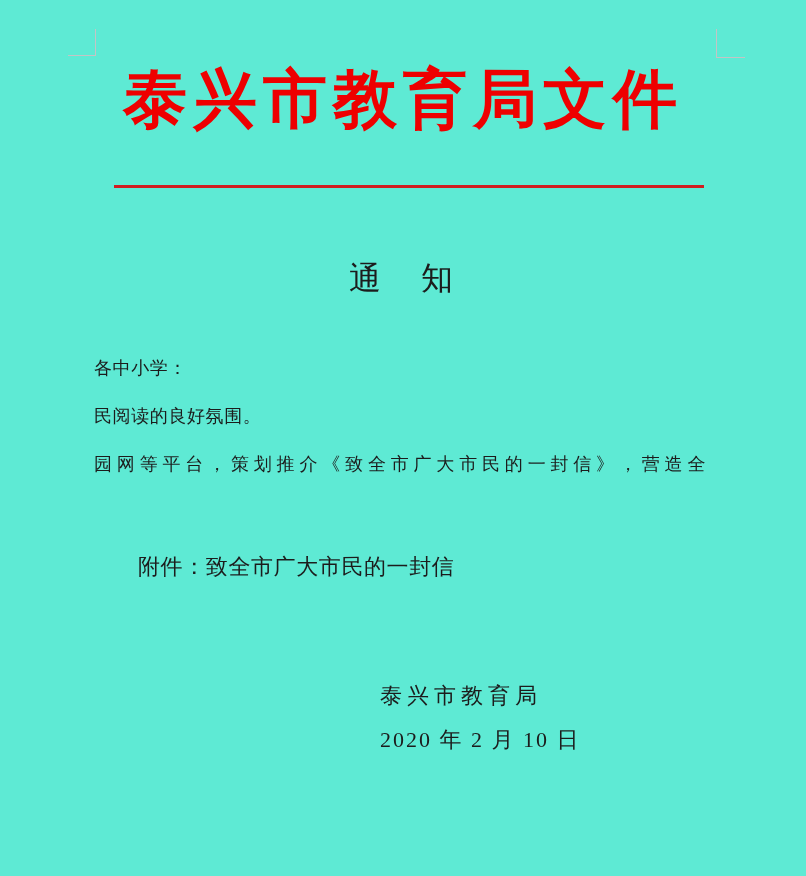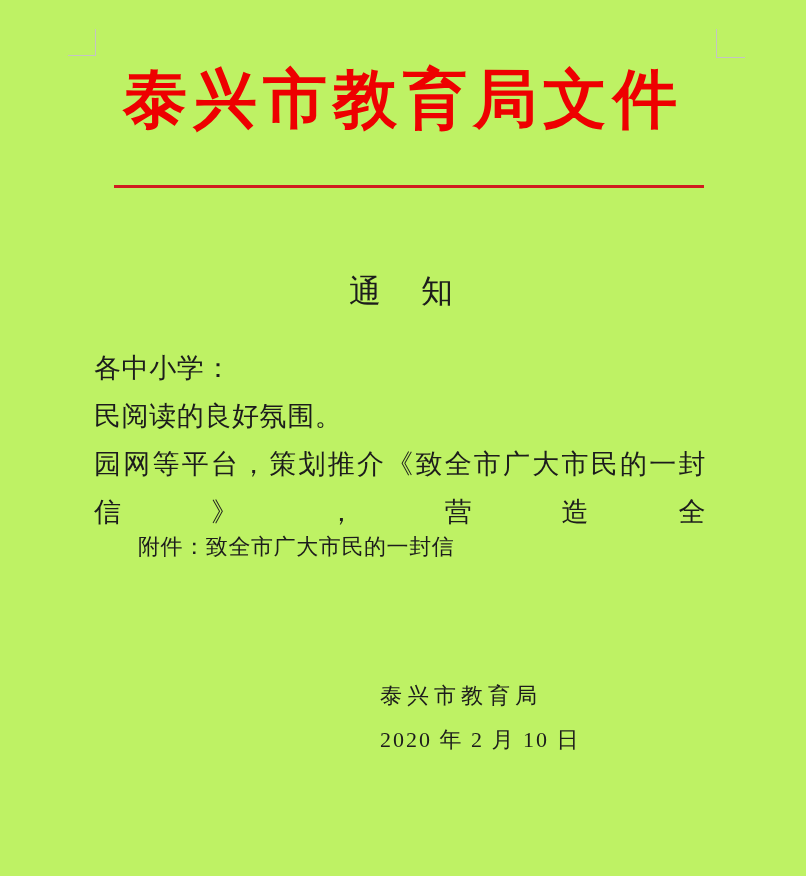--- a/index.html
+++ b/index.html
@@ -4,21 +4,21 @@
 <style>
   html, body {
     margin: 0;
     padding: 0;
     background: #ffffff;
   }
   .page {
     position: relative;
     width: 806px;
     height: 876px;
-    background: #bef264;
+    background: #5eead4;
     overflow: hidden;
     font-family: "Liberation Serif", "DejaVu Serif", serif;
     color: #1c1c1c;
   }
 
   
   .crop-mark { position: absolute; }
   .crop-tl {
     left: 68px; top: 29px; width: 27px; height: 26px;
     border-right: 1px solid #c4c4c4;
@@ -46,50 +46,50 @@
   .red-line {
     position: absolute;
     top: 185px; left: 114px;
     width: 590px; height: 3px;
     background: #d01d20;
   }
 
   
   .doc-title {
     position: absolute;
-    top: 268px; left: 0; width: 100%;
+    top: 255px; left: 0; width: 100%;
     margin: 0;
     text-align: center;
     font-size: 32px;
     line-height: 46px;
     font-weight: normal;
     letter-spacing: 4px;
     color: #1c1c1c;
   }
 
   
   .body-block {
     position: absolute;
     top: 344px; left: 94px;
     width: 612px;
-    font-size: 27px;
+    font-size: 18px;
     line-height: 48px;
     letter-spacing: 0.6px;
   }
   .para-line { white-space: nowrap; }
   .line-fill {
     white-space: normal;
     text-align: justify;
     text-align-last: justify;
   }
   .indent-2em { text-indent: 44px; }
 
   .attachment-line {
     position: absolute;
-    top: 523px; left: 94px;
+    top: 543px; left: 94px;
     width: 612px;
     font-size: 22px;
     line-height: 48px;
     letter-spacing: 0.6px;
     text-indent: 44px;
   }
 
   
   .signature-block {
     position: absolute;

